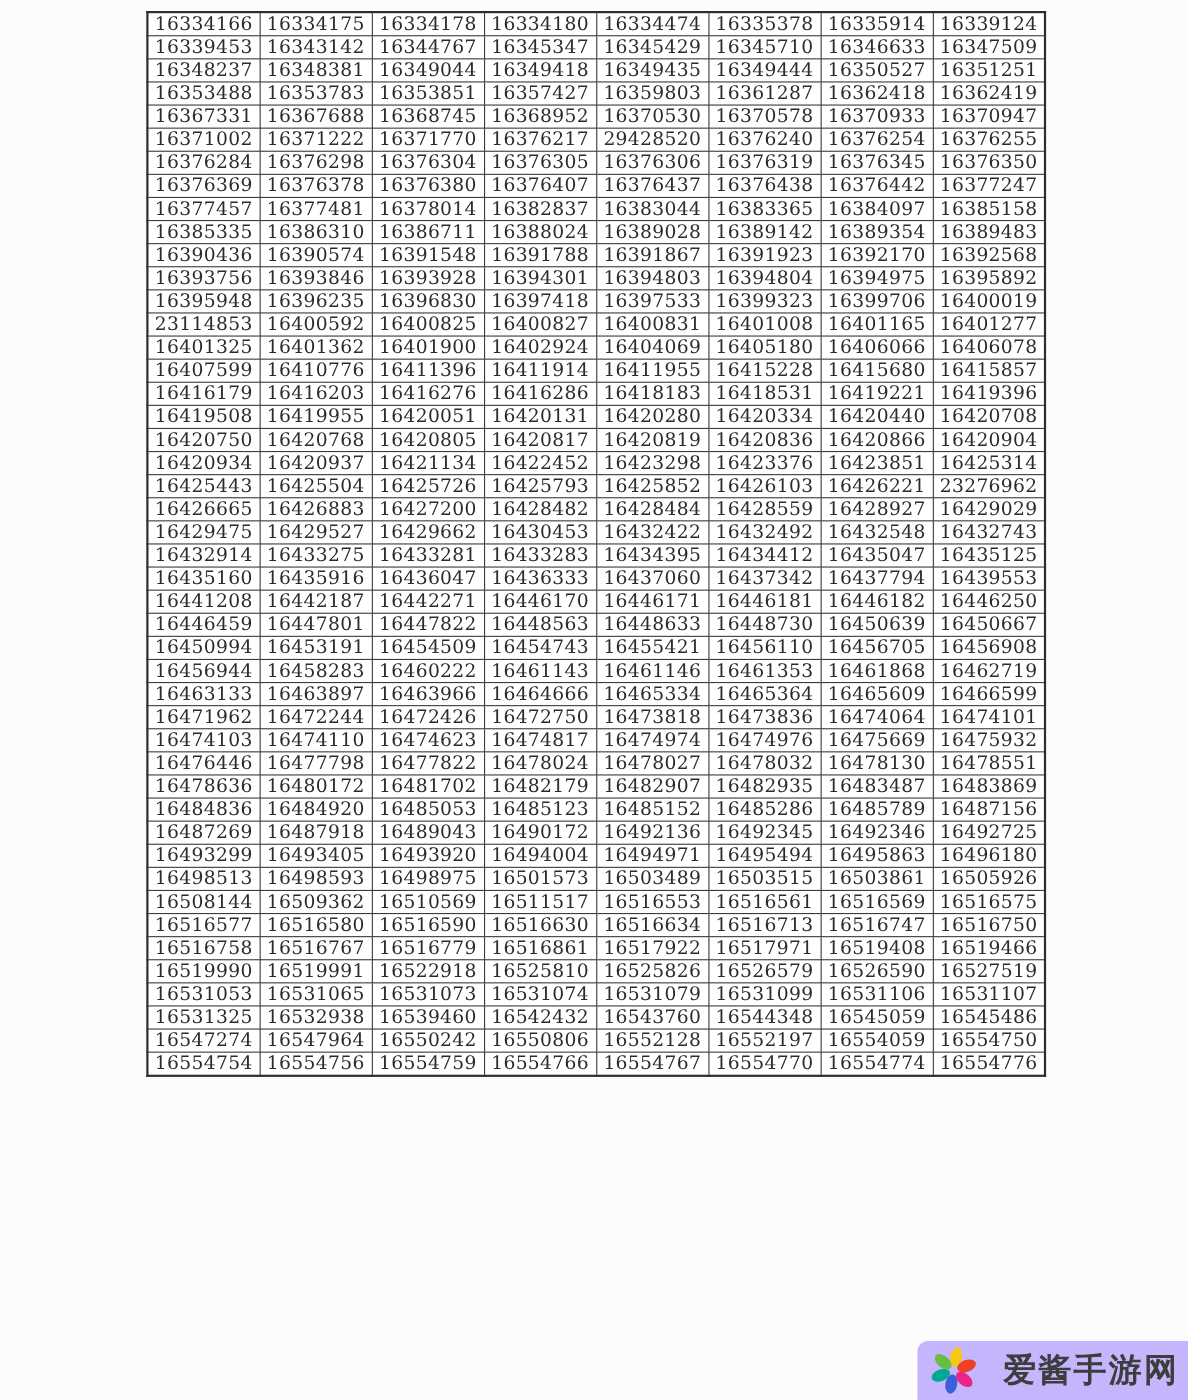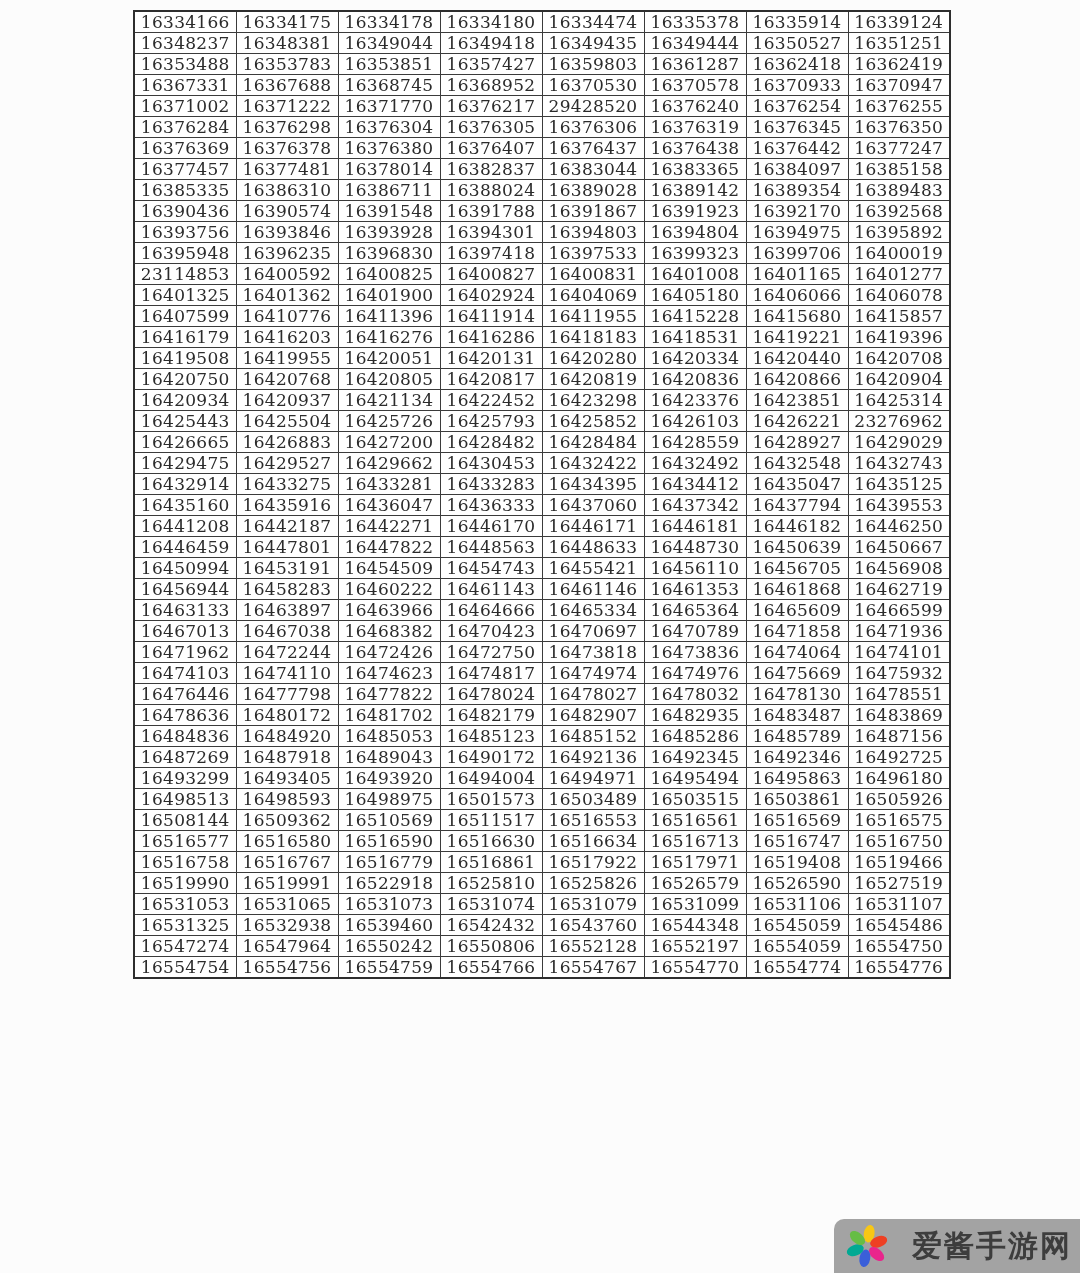--- a/index.html
+++ b/index.html
@@ -35,21 +35,21 @@
     letter-spacing: 0.3px;
     white-space: nowrap;
     overflow: hidden;
   }
   .watermark {
     position: absolute;
     right: 0;
     bottom: 0;
     height: 54px;
     padding-left: 10px;
-    background: #a3a3a3;
+    background: #c4b5fd;
     border-radius: 10px 0 0 0;
     display: flex;
     align-items: center;
     gap: 22px;
     z-index: 10;
     justify-content: space-between;
   }
   .watermark-flower {
     width: 46px;
     height: 46px;
@@ -74,20 +74,30 @@
         <td>16334166</td>
         <td>16334175</td>
         <td>16334178</td>
         <td>16334180</td>
         <td>16334474</td>
         <td>16335378</td>
         <td>16335914</td>
         <td>16339124</td>
       </tr>
       <tr>
+        <td>16339453</td>
+        <td>16343142</td>
+        <td>16344767</td>
+        <td>16345347</td>
+        <td>16345429</td>
+        <td>16345710</td>
+        <td>16346633</td>
+        <td>16347509</td>
+      </tr>
+      <tr>
         <td>16348237</td>
         <td>16348381</td>
         <td>16349044</td>
         <td>16349418</td>
         <td>16349435</td>
         <td>16349444</td>
         <td>16350527</td>
         <td>16351251</td>
       </tr>
       <tr>
@@ -352,30 +362,20 @@
       </tr>
       <tr>
         <td>16463133</td>
         <td>16463897</td>
         <td>16463966</td>
         <td>16464666</td>
         <td>16465334</td>
         <td>16465364</td>
         <td>16465609</td>
         <td>16466599</td>
-      </tr>
-      <tr>
-        <td>16467013</td>
-        <td>16467038</td>
-        <td>16468382</td>
-        <td>16470423</td>
-        <td>16470697</td>
-        <td>16470789</td>
-        <td>16471858</td>
-        <td>16471936</td>
       </tr>
       <tr>
         <td>16471962</td>
         <td>16472244</td>
         <td>16472426</td>
         <td>16472750</td>
         <td>16473818</td>
         <td>16473836</td>
         <td>16474064</td>
         <td>16474101</td>

